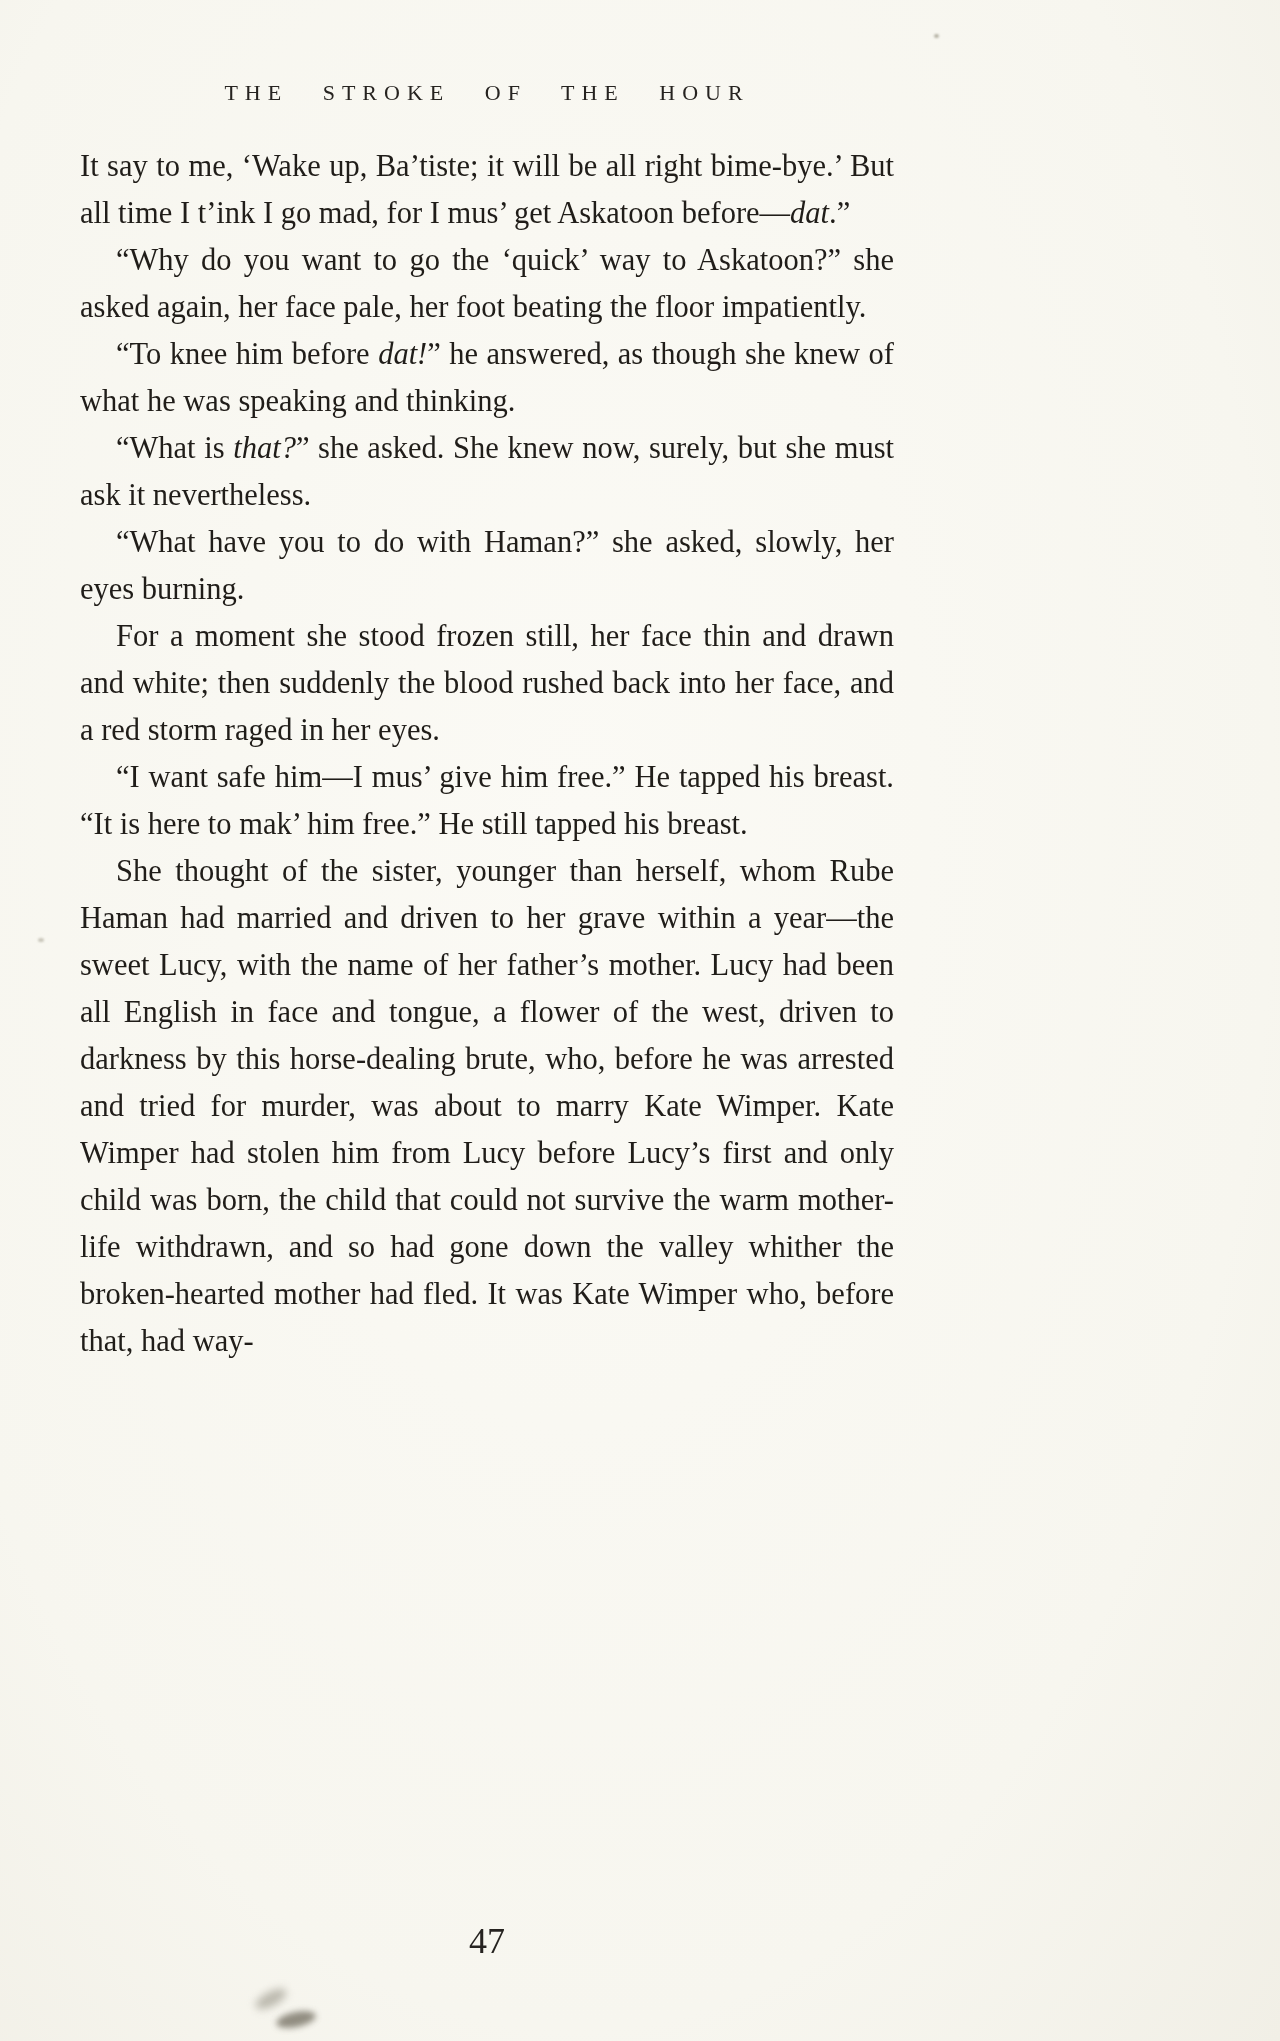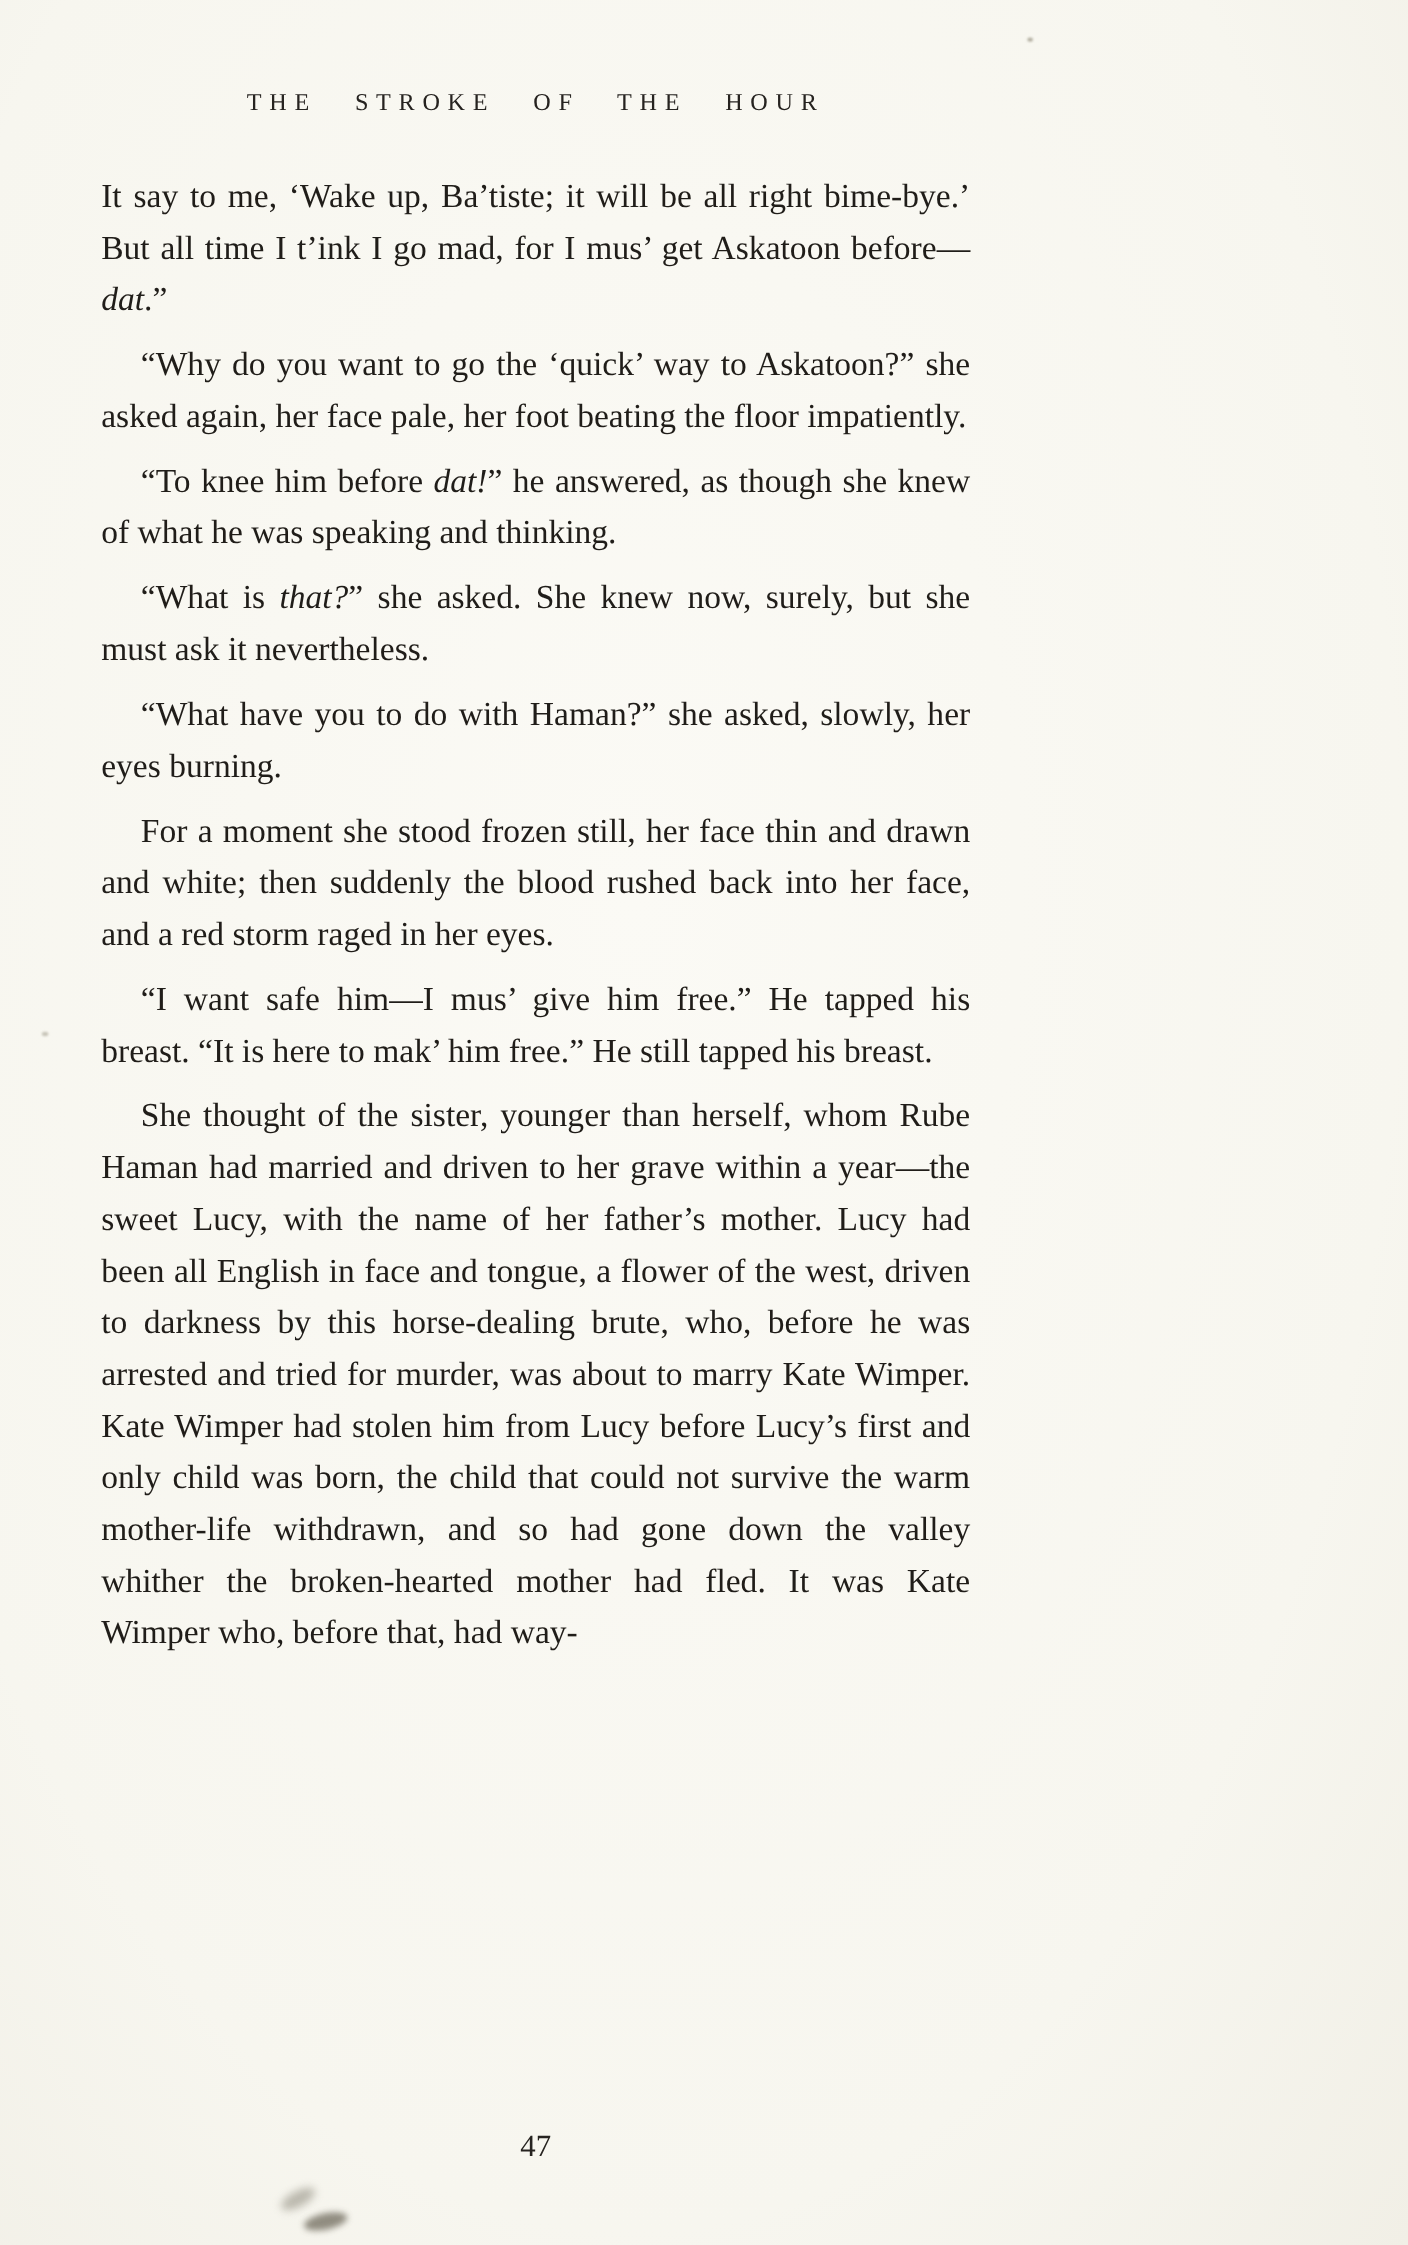--- a/index.html
+++ b/index.html
@@ -36,38 +36,37 @@
     position: absolute;
     top: 143px;
     left: 80px;
     width: 814px;
     font-size: 30.5px;
     line-height: 47px;
     text-align: justify;
     color: #201d19;
   }
   .text-block p {
-    margin: 12px;
+    margin: 0;
     padding: 0;
   }
   .text-block p.indent {
     text-indent: 36px;
   }
   .text-block i {
     font-style: italic;
   }
   .page-number {
     position: absolute;
     top: 1920px;
     left: 80px;
     width: 814px;
     text-align: center;
-    font-size: 28px;
+    font-size: 36px;
     color: #262320;
-    margin-top: 16px;
   }
   .ink-smudge {
     position: absolute;
     top: 1988px;
     left: 248px;
     width: 80px;
     height: 46px;
     pointer-events: none;
   }
   .ink-smudge .blob1 {

